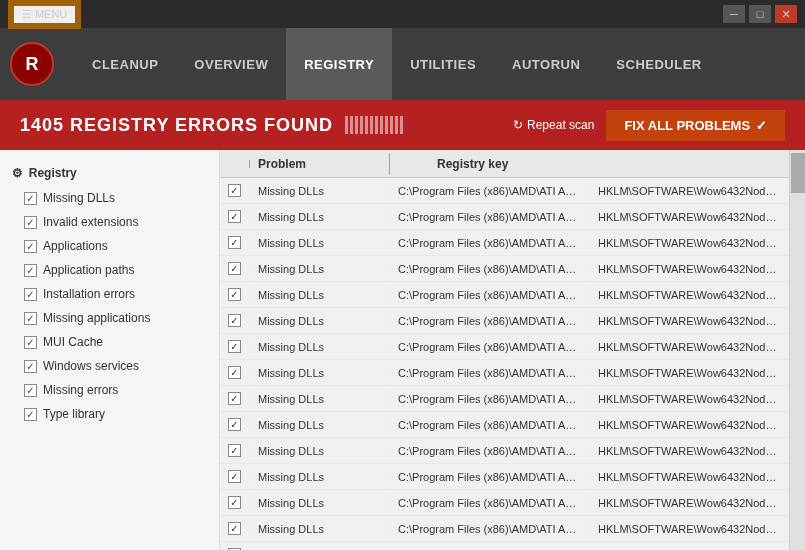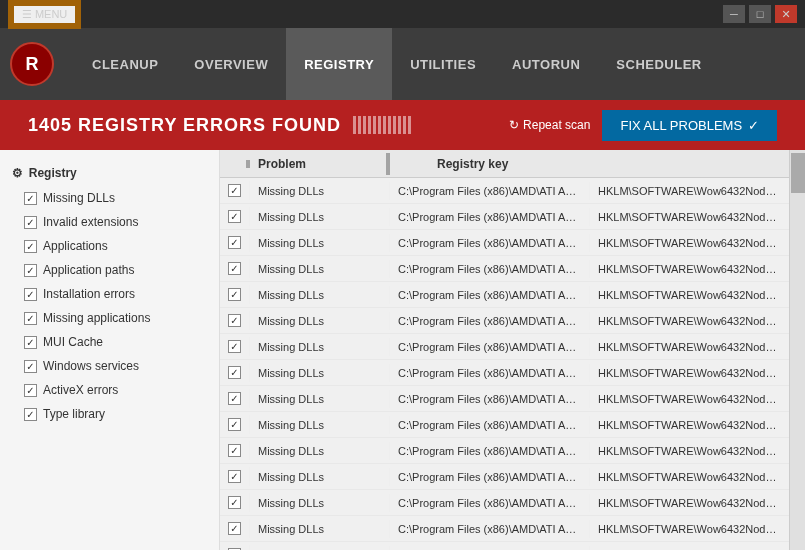--- a/index.html
+++ b/index.html
@@ -89,21 +89,21 @@
       background: #5a5a5a;
       color: white;
     }
 
     
     .header-bar {
       background: #b52020;
       height: 50px;
       display: flex;
       align-items: center;
-      padding: 0 28px;
+      padding: 0 20px;
       gap: 12px;
     }
     .error-count {
       color: white;
       font-size: 18px;
       font-weight: bold;
       letter-spacing: 1px;
       text-transform: uppercase;
     }
     .progress-bar-area {
@@ -119,26 +119,26 @@
     }
     .repeat-scan {
       color: white;
       font-size: 12px;
       cursor: pointer;
       display: flex; align-items: center; gap: 4px;
       text-decoration: none;
       white-space: nowrap;
     }
     .fix-btn {
-      background: #0369a1;
+      background: #c2410c;
       color: white;
       border: none;
       padding: 8px 18px;
       font-size: 13px;
-      font-weight: normal;
+      font-weight: bold;
       cursor: pointer;
       display: flex; align-items: center; gap: 6px;
       text-transform: uppercase;
       white-space: nowrap;
     }
 
     
     .main-content {
       display: flex;
       height: calc(550px - 28px - 72px - 50px);
@@ -191,21 +191,21 @@
       border-bottom: 1px solid #ccc;
       padding: 0;
       height: 28px;
       align-items: center;
     }
     .th {
       padding: 4px 8px;
       font-weight: bold;
       font-size: 12px;
       color: #333;
-      border-right: 4px solid #a3a3a3;
+      border-right: 1px solid #a3a3a3;
     }
     .th:last-child { border-right: none; margin-left: 39px; }
     .table-body {
       flex: 1;
       overflow-y: auto;
     }
     .table-row {
       display: grid;
       grid-template-columns: 30px 140px 200px 1fr;
       border-bottom: 1px solid #e8e8e8;
@@ -340,21 +340,21 @@
     <div class="sidebar-item">
       <div class="cb">✓</div>
       <span>MUI Cache</span>
     </div>
     <div class="sidebar-item">
       <div class="cb">✓</div>
       <span>Windows services</span>
     </div>
     <div class="sidebar-item">
       <div class="cb">✓</div>
-      <span>ActiveX errors</span>
+      <span>Missing errors</span>
     </div>
     <div class="sidebar-item">
       <div class="cb">✓</div>
       <span>Type library</span>
     </div>
   </div>
 
   <div class="table-area">
     <div class="table-header">
       <div class="th"></div>

